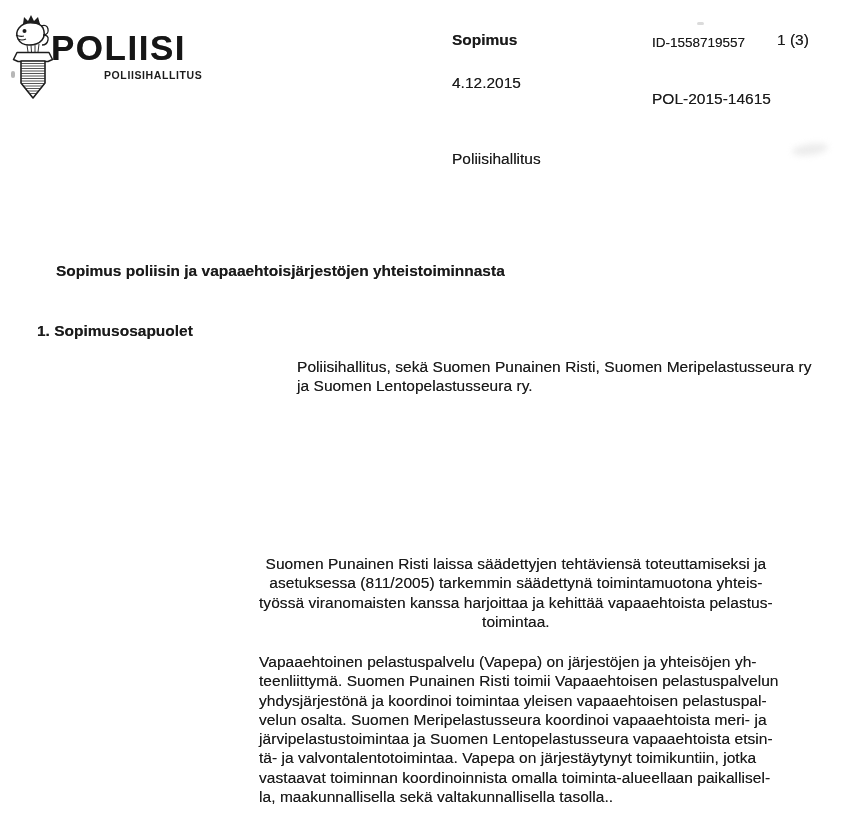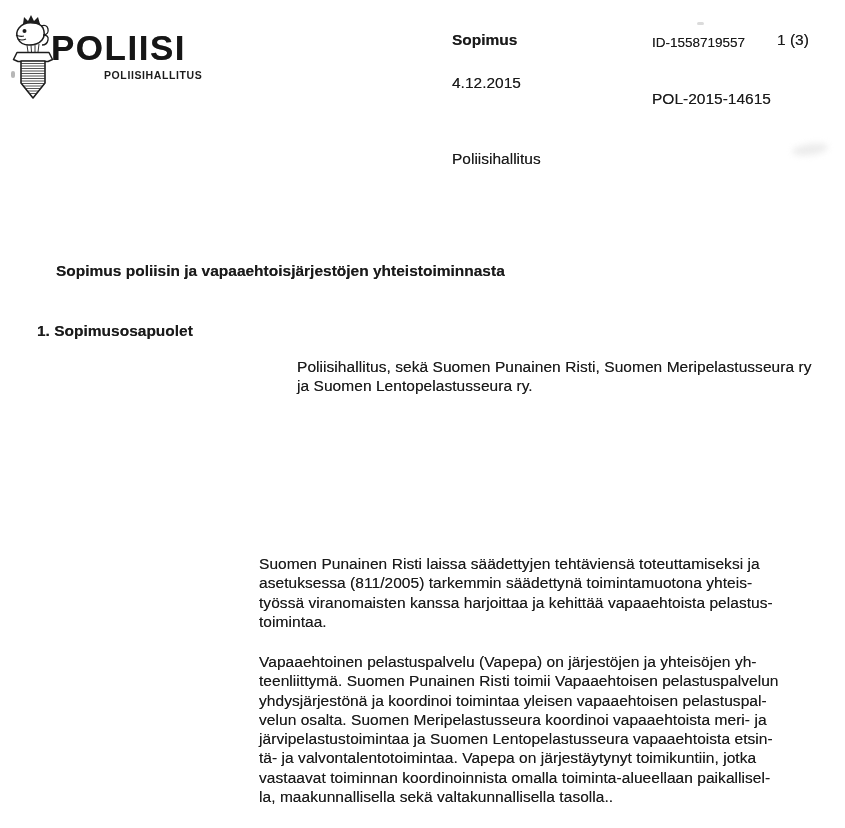--- a/index.html
+++ b/index.html
@@ -113,21 +113,21 @@
 
   <div class="abs heading ink" style="left:56px; top:261px;">Sopimus poliisin ja vapaaehtoisjärjestöjen yhteistoiminnasta</div>
 
   <div class="abs heading ink" style="left:37px; top:321px;">1. Sopimusosapuolet</div>
 
   <div class="abs body-text ink" style="left:259px; top:357px;margin-left:38px;">Poliisihallitus, sekä Suomen Punainen Risti, Suomen Meripelastusseura ry
 ja Suomen Lentopelastusseura ry.</div>
 
 
 
-  <div class="abs body-text ink" style="left:259px; top:554px;">Suomen Punainen Risti laissa säädettyjen tehtäviensä toteuttamiseksi ja
+  <div class="abs body-text ink" style="left:259px; top:554px;text-align:center;">Suomen Punainen Risti laissa säädettyjen tehtäviensä toteuttamiseksi ja
 asetuksessa (811/2005) tarkemmin säädettynä toimintamuotona yhteis-
 työssä viranomaisten kanssa harjoittaa ja kehittää vapaaehtoista pelastus-
 toimintaa.</div>
 
   <div class="abs body-text ink" style="left:259px; top:652px;">Vapaaehtoinen pelastuspalvelu (Vapepa) on järjestöjen ja yhteisöjen yh-
 teenliittymä. Suomen Punainen Risti toimii Vapaaehtoisen pelastuspalvelun
 yhdysjärjestönä ja koordinoi toimintaa yleisen vapaaehtoisen pelastuspal-
 velun osalta. Suomen Meripelastusseura koordinoi vapaaehtoista meri- ja
 järvipelastustoimintaa ja Suomen Lentopelastusseura vapaaehtoista etsin-
 tä- ja valvontalentotoimintaa. Vapepa on järjestäytynyt toimikuntiin, jotka

